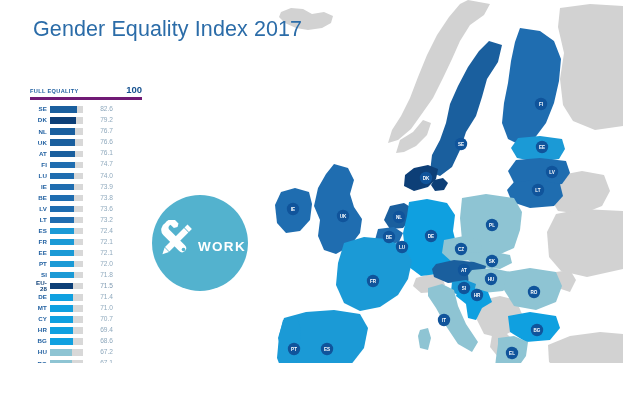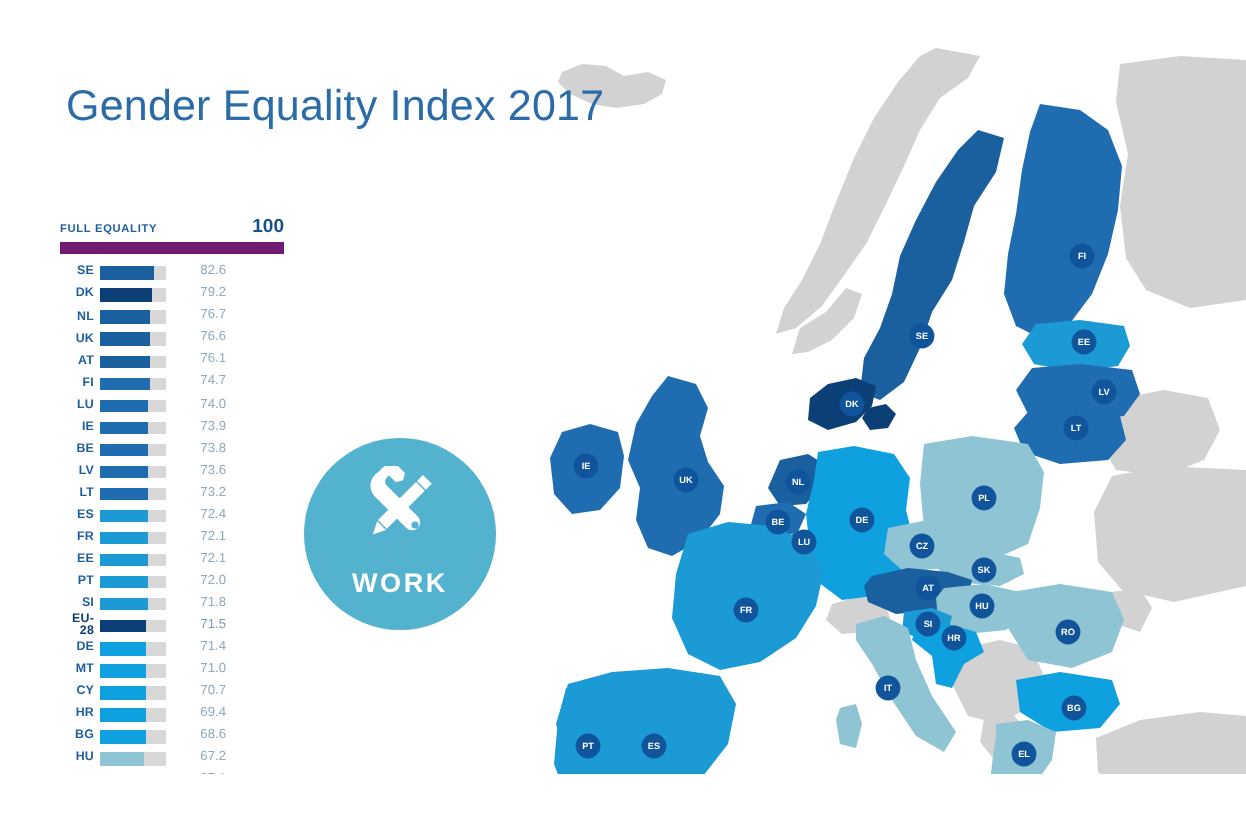--- a/index.html
+++ b/index.html
@@ -7,21 +7,20 @@
     padding: 0;
     background: #ffffff;
   }
   #page {
     position: relative;
     width: 623px;
     height: 363px;
     overflow: hidden;
     background: #ffffff;
     font-family: "Liberation Sans", sans-serif;
-    margin-top: 24px;
   }
 
   
   #title-block {
     position: absolute;
     left: 33px;
     top: 18px;
     z-index: 40;
   }
   #main-title {
@@ -52,21 +51,21 @@
   }
   .rank-head, .rank-foot {
     display: flex;
     align-items: baseline;
     font-weight: bold;
     color: #1f5fa0;
     white-space: nowrap;
   }
   .rank-head {
     padding-bottom: 2px;
-    border-bottom: 6px solid #701a75;
+    border-bottom: 3px solid #701a75;
     margin-bottom: 4px;
   }
   .edge-label {
     font-size: 5.6px;
     letter-spacing: 0.35px;
     flex: 1;
   }
   .edge-value {
     font-size: 9.5px;
     width: 26px;
@@ -116,21 +115,20 @@
   #work-badge {
     position: absolute;
     left: 152px;
     top: 195px;
     width: 96px;
     height: 96px;
     border-radius: 50%;
     background: #53b2ce;
     z-index: 40;
     display: flex;
-    flex-direction: column;
     align-items: center;
     justify-content: center;
   }
   #work-icon { margin-top: -2px; }
   #work-label {
     margin-top: 6px;
     color: #ffffff;
     font-size: 13.5px;
     font-weight: bold;
     letter-spacing: 1.3px;

